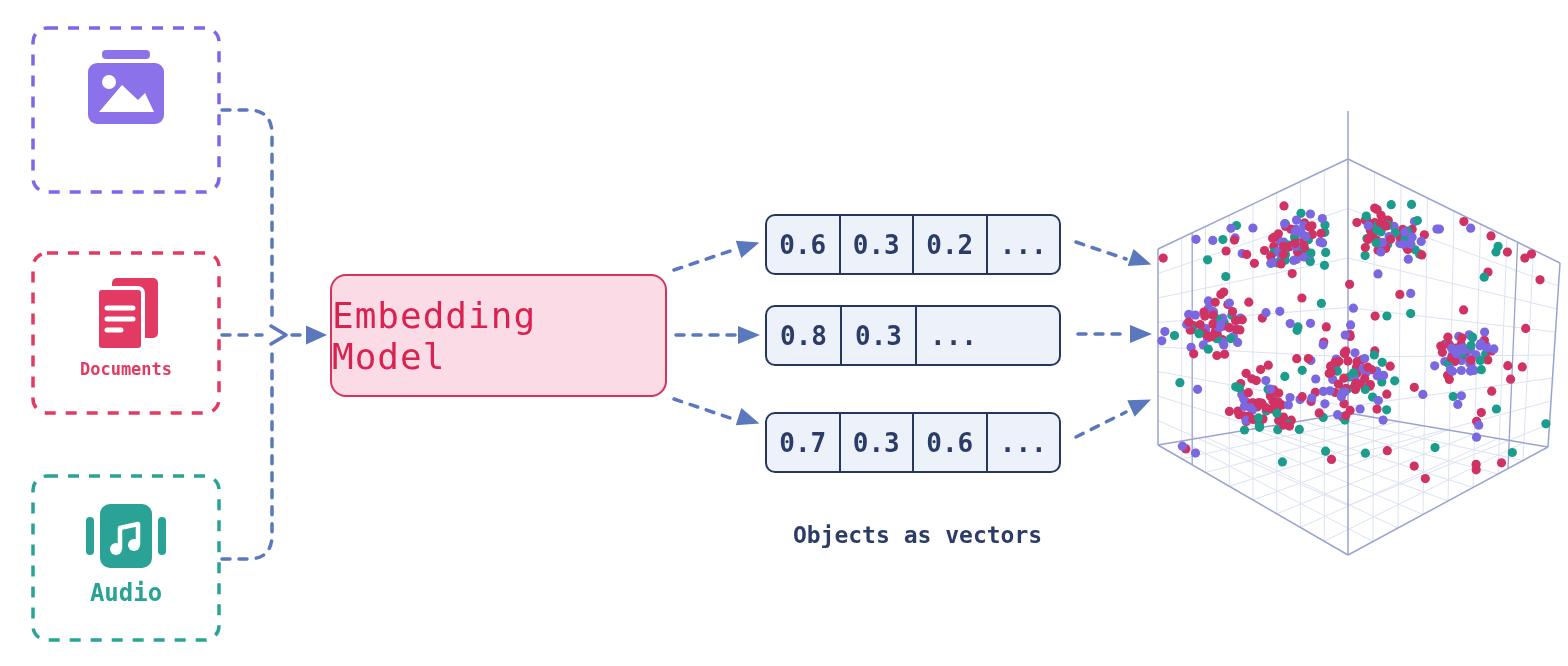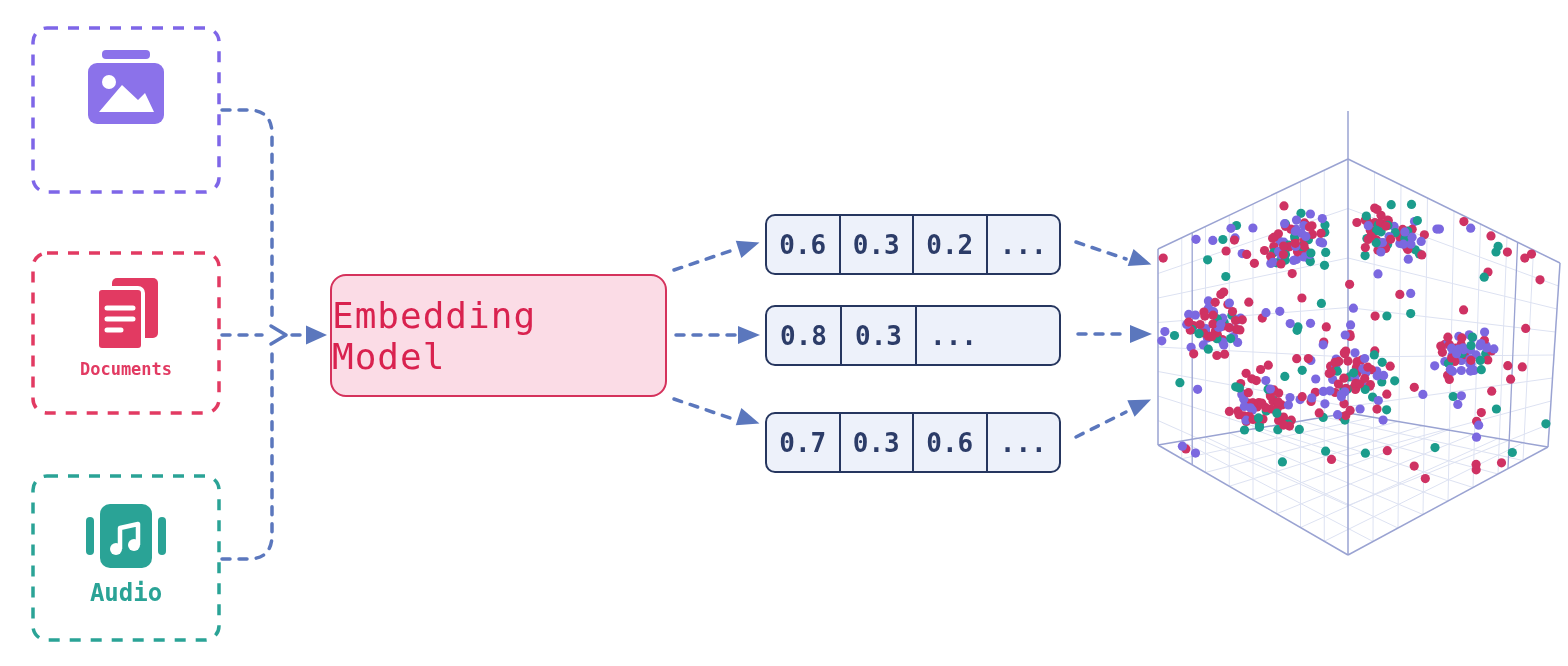--- a/index.html
+++ b/index.html
@@ -106,20 +106,21 @@
     <div class="vec-cell">0.3</div>
     <div class="vec-cell">...</div>
   </div>
   <div class="abs vec-row" style="top:412px;">
     <div class="vec-cell">0.7</div>
     <div class="vec-cell">0.3</div>
     <div class="vec-cell">0.6</div>
     <div class="vec-cell">...</div>
   </div>
 
+  <div class="abs caption">Objects as vectors</div>
 
   <svg class="abs" id="cube-svg" style="left:1128px;top:95px;" width="440" height="571" viewBox="0 0 440 571">
       <line x1="196.25" y1="75.25" x2="196.25" y2="446.25" stroke="#dde2f2" stroke-width="1"></line>
       <line x1="220" y1="113.5" x2="30" y2="178.5" stroke="#dde2f2" stroke-width="1"></line>
       <line x1="172.5" y1="86.5" x2="172.5" y2="432.5" stroke="#dde2f2" stroke-width="1"></line>
       <line x1="220" y1="163" x2="30" y2="203" stroke="#dde2f2" stroke-width="1"></line>
       <line x1="148.75" y1="97.75" x2="148.75" y2="418.75" stroke="#dde2f2" stroke-width="1"></line>
       <line x1="220" y1="212.5" x2="30" y2="227.5" stroke="#dde2f2" stroke-width="1"></line>
       <line x1="125" y1="109" x2="125" y2="405" stroke="#dde2f2" stroke-width="1"></line>
       <line x1="220" y1="262" x2="30" y2="252" stroke="#dde2f2" stroke-width="1"></line>

